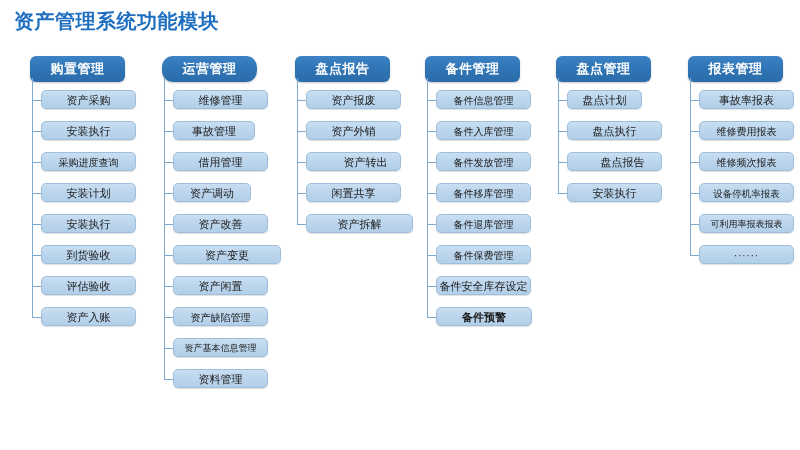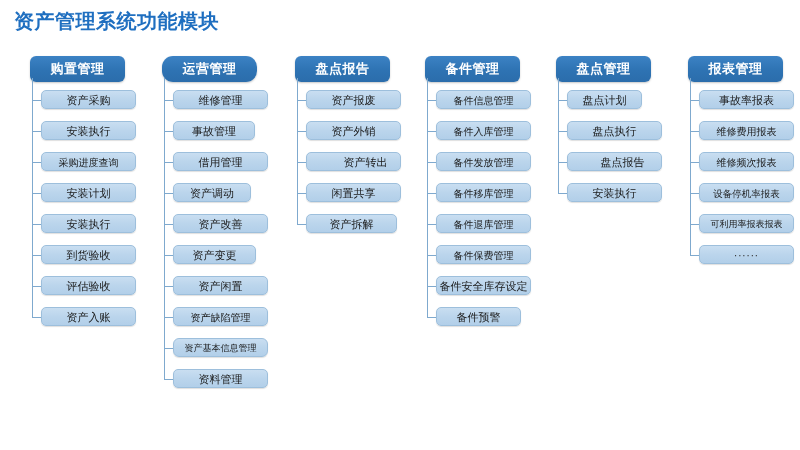--- a/index.html
+++ b/index.html
@@ -114,63 +114,63 @@
       <div class="node" style="left: 11px; top: 38px; width: 95px;">维修管理</div>
       <div class="connector horz" style="left: 2px; top: 78.5px; width: 9px;"></div>
       <div class="node" style="left: 11px; top: 69px; width: 82px;">事故管理</div>
       <div class="connector horz" style="left: 2px; top: 109.5px; width: 9px;"></div>
       <div class="node" style="left: 11px; top: 100px; width: 95px;">借用管理</div>
       <div class="connector horz" style="left: 2px; top: 140.5px; width: 9px;"></div>
       <div class="node" style="left: 11px; top: 131px; width: 78px;">资产调动</div>
       <div class="connector horz" style="left: 2px; top: 171.5px; width: 9px;"></div>
       <div class="node" style="left: 11px; top: 162px; width: 95px;">资产改善</div>
       <div class="connector horz" style="left: 2px; top: 202.5px; width: 9px;"></div>
-      <div class="node" style="left: 11px; top: 193px; width: 83px;">资产变更</div>
+      <div class="node" style="left: 11px; top: 193px; width: 108px;">资产变更</div>
       <div class="connector horz" style="left: 2px; top: 233.5px; width: 9px;"></div>
       <div class="node" style="left: 11px; top: 224px; width: 95px;">资产闲置</div>
       <div class="connector horz" style="left: 2px; top: 264.5px; width: 9px;"></div>
       <div class="node" style="left: 11px; top: 255px; width: 95px; font-size: 10px;">资产缺陷管理</div>
       <div class="connector horz" style="left: 2px; top: 295.5px; width: 9px;"></div>
-      <div class="node" style="left: 11px; top: 286px; width: 95px; font-size: 9px; border-radius: 6px;">资产基本信息管理</div>
+      <div class="node" style="left: 11px; top: 286px; width: 95px; font-size: 9px;">资产基本信息管理</div>
       <div class="connector horz" style="left: 2px; top: 326.5px; width: 9px;"></div>
       <div class="node" style="left: 11px; top: 317px; width: 95px;">资料管理</div>
     </div>
     <div class="column" style="left: 295px; width: 135px;">
       <div class="col-header" style="width: 95px;">盘点报告</div>
       <div class="connector vert" style="left: 2px; top: 26px; height: 145.5px;"></div>
       <div class="connector horz" style="left: 2px; top: 47.5px; width: 9px;"></div>
       <div class="node" style="left: 11px; top: 38px; width: 95px;">资产报废</div>
       <div class="connector horz" style="left: 2px; top: 78.5px; width: 9px;"></div>
       <div class="node" style="left: 11px; top: 69px; width: 95px;">资产外销</div>
       <div class="connector horz" style="left: 2px; top: 109.5px; width: 9px;"></div>
       <div class="node" style="left: 11px; top: 100px; width: 95px; padding-left: 24px;">资产转出</div>
       <div class="connector horz" style="left: 2px; top: 140.5px; width: 9px;"></div>
       <div class="node" style="left: 11px; top: 131px; width: 95px;">闲置共享</div>
       <div class="connector horz" style="left: 2px; top: 171.5px; width: 9px;"></div>
-      <div class="node" style="left: 11px; top: 162px; width: 91px;">资产拆解</div>
+      <div class="node" style="left: 11px; top: 162px; width: 107px;">资产拆解</div>
     </div>
     <div class="column" style="left: 425px; width: 135px;">
       <div class="col-header" style="width: 95px;">备件管理</div>
       <div class="connector vert" style="left: 2px; top: 26px; height: 238.5px;"></div>
       <div class="connector horz" style="left: 2px; top: 47.5px; width: 9px;"></div>
       <div class="node" style="left: 11px; top: 38px; width: 95px; font-size: 10px;">备件信息管理</div>
       <div class="connector horz" style="left: 2px; top: 78.5px; width: 9px;"></div>
       <div class="node" style="left: 11px; top: 69px; width: 95px; font-size: 10px;">备件入库管理</div>
       <div class="connector horz" style="left: 2px; top: 109.5px; width: 9px;"></div>
       <div class="node" style="left: 11px; top: 100px; width: 95px; font-size: 10px;">备件发放管理</div>
       <div class="connector horz" style="left: 2px; top: 140.5px; width: 9px;"></div>
       <div class="node" style="left: 11px; top: 131px; width: 95px; font-size: 10px;">备件移库管理</div>
       <div class="connector horz" style="left: 2px; top: 171.5px; width: 9px;"></div>
       <div class="node" style="left: 11px; top: 162px; width: 95px; font-size: 10px;">备件退库管理</div>
       <div class="connector horz" style="left: 2px; top: 202.5px; width: 9px;"></div>
       <div class="node" style="left: 11px; top: 193px; width: 95px; font-size: 10px;">备件保费管理</div>
       <div class="connector horz" style="left: 2px; top: 233.5px; width: 9px;"></div>
       <div class="node" style="left: 11px; top: 224px; width: 95px; font-size: 11px;">备件安全库存设定</div>
       <div class="connector horz" style="left: 2px; top: 264.5px; width: 9px;"></div>
-      <div class="node" style="left: 11px; top: 255px; width: 85px;">备件预警</div>
+      <div class="node" style="left: 11px; top: 255px; width: 96px; font-weight: bold;">备件预警</div>
     </div>
     <div class="column" style="left: 556px; width: 135px;">
       <div class="col-header" style="width: 95px;">盘点管理</div>
       <div class="connector vert" style="left: 2px; top: 26px; height: 114.5px;"></div>
       <div class="connector horz" style="left: 2px; top: 47.5px; width: 9px;"></div>
       <div class="node" style="left: 11px; top: 38px; width: 75px;">盘点计划</div>
       <div class="connector horz" style="left: 2px; top: 78.5px; width: 9px;"></div>
       <div class="node" style="left: 11px; top: 69px; width: 95px;">盘点执行</div>
       <div class="connector horz" style="left: 2px; top: 109.5px; width: 9px;"></div>
       <div class="node" style="left: 11px; top: 100px; width: 95px; padding-left: 16px;">盘点报告</div>

